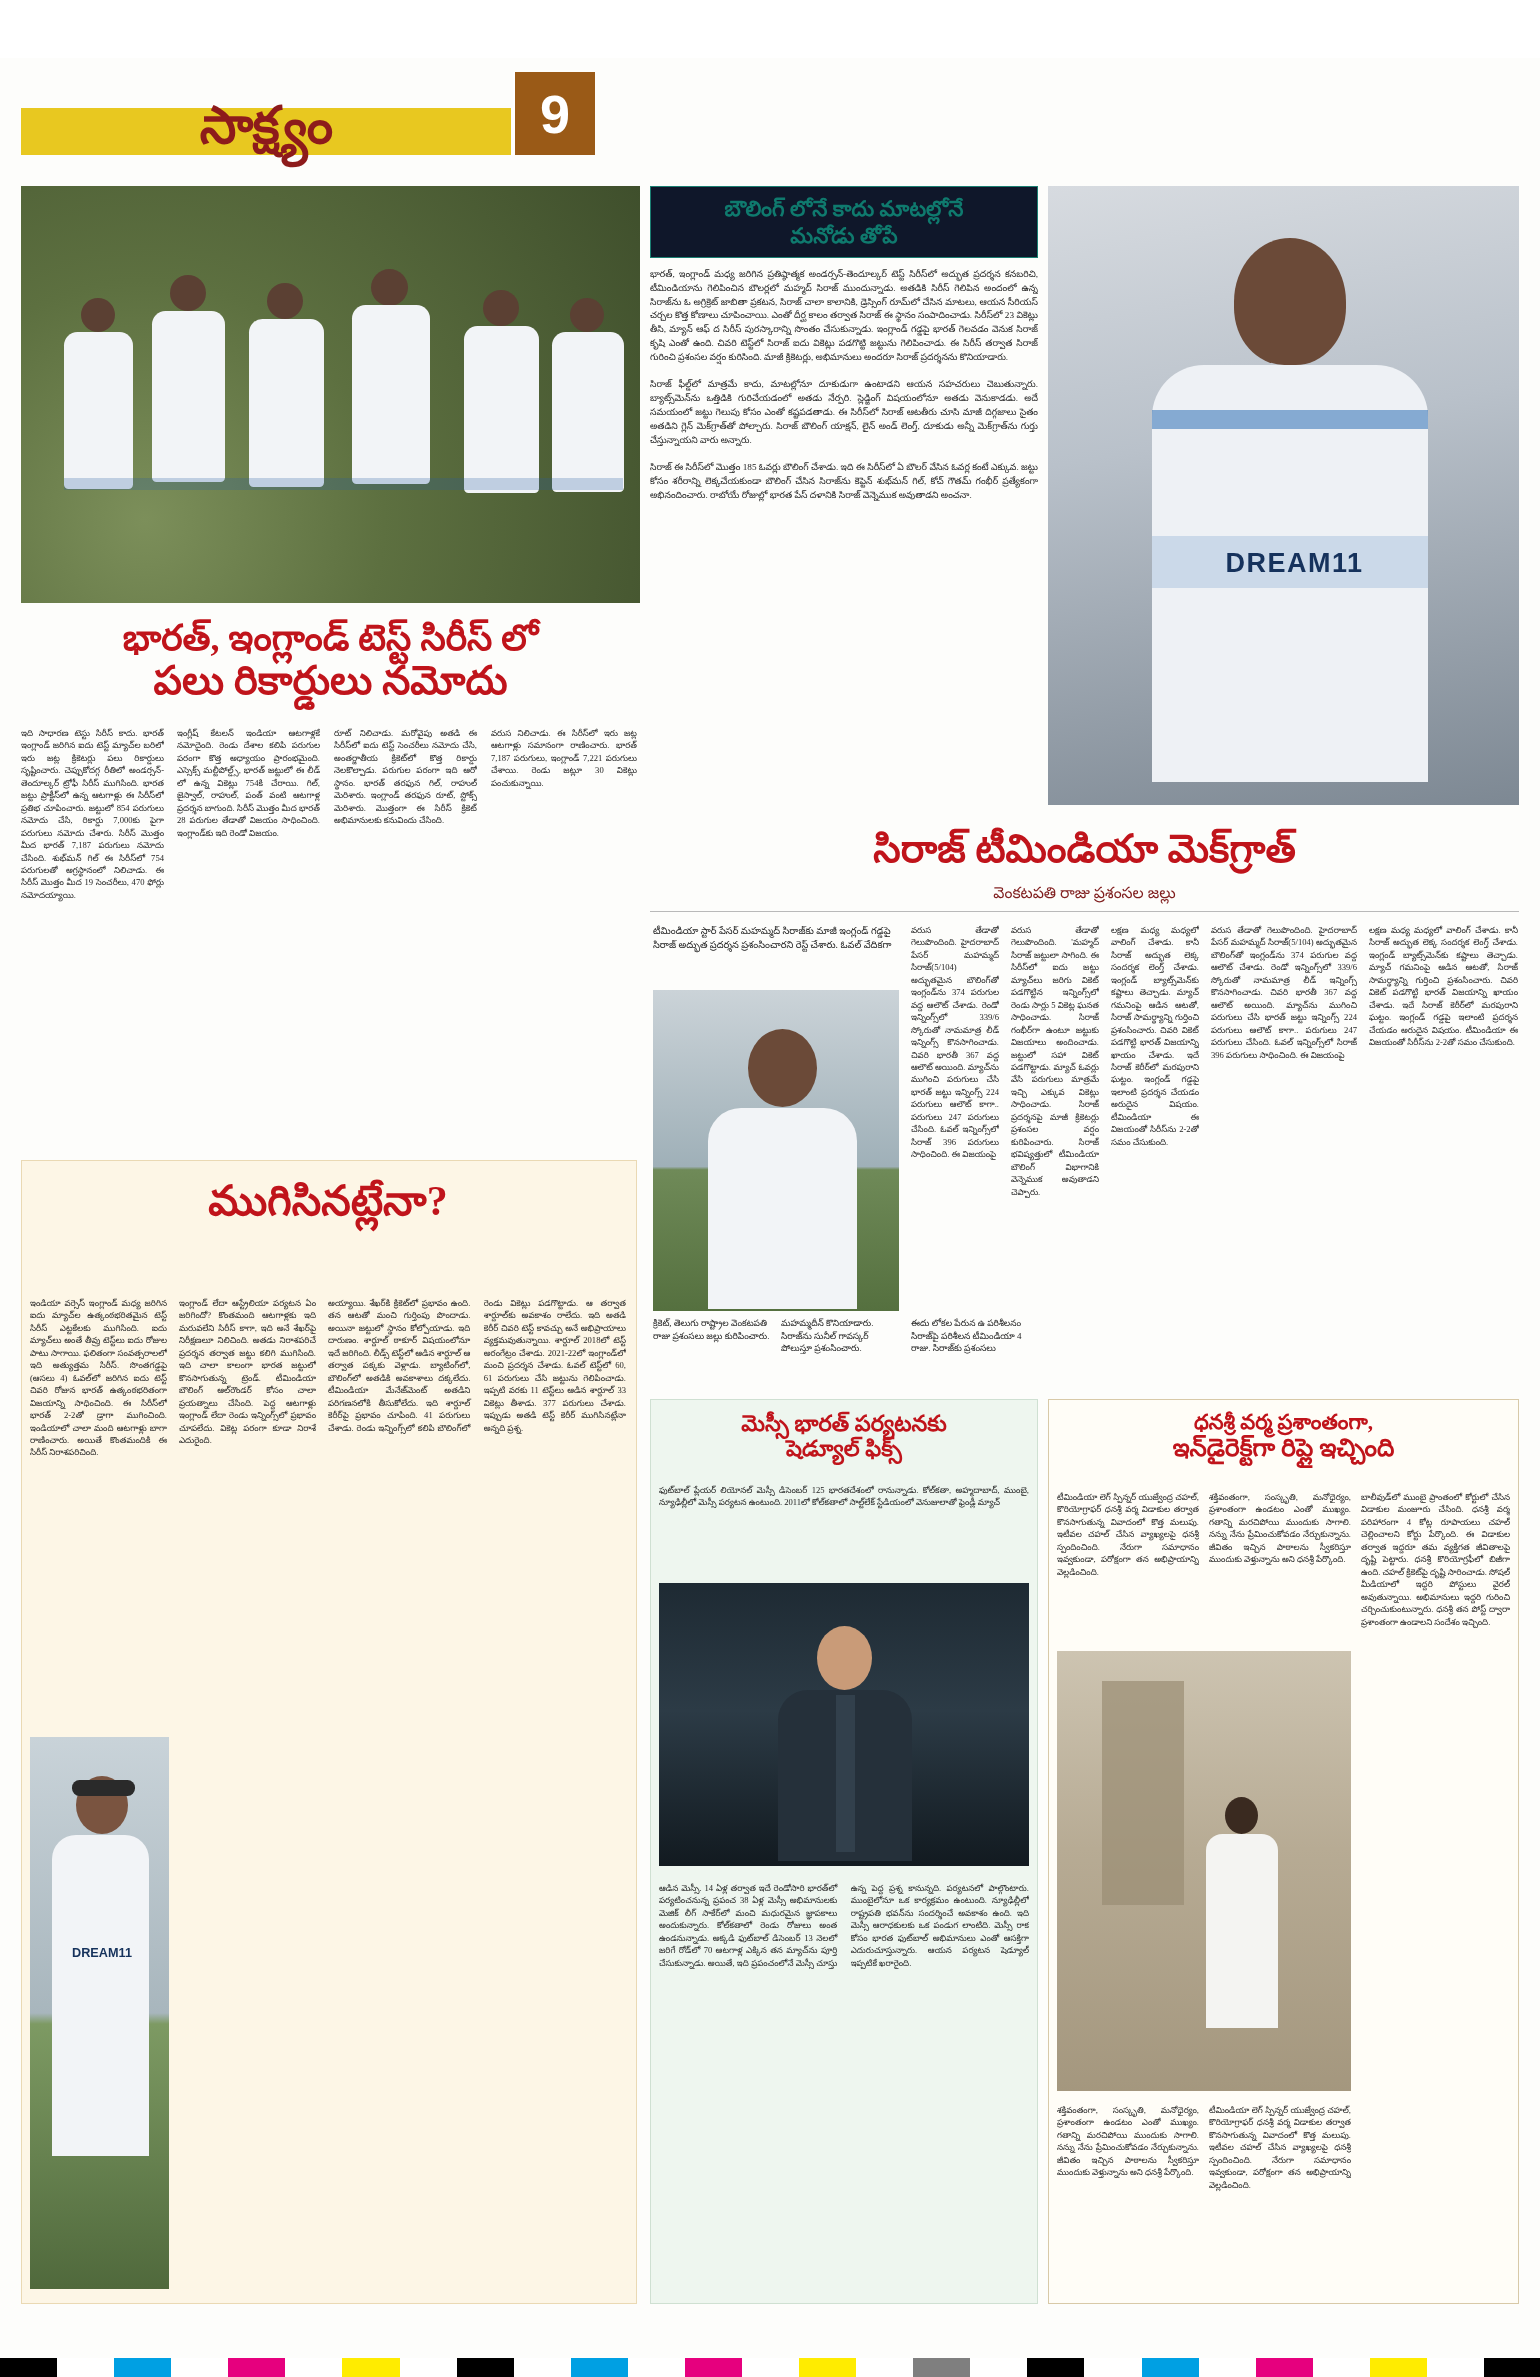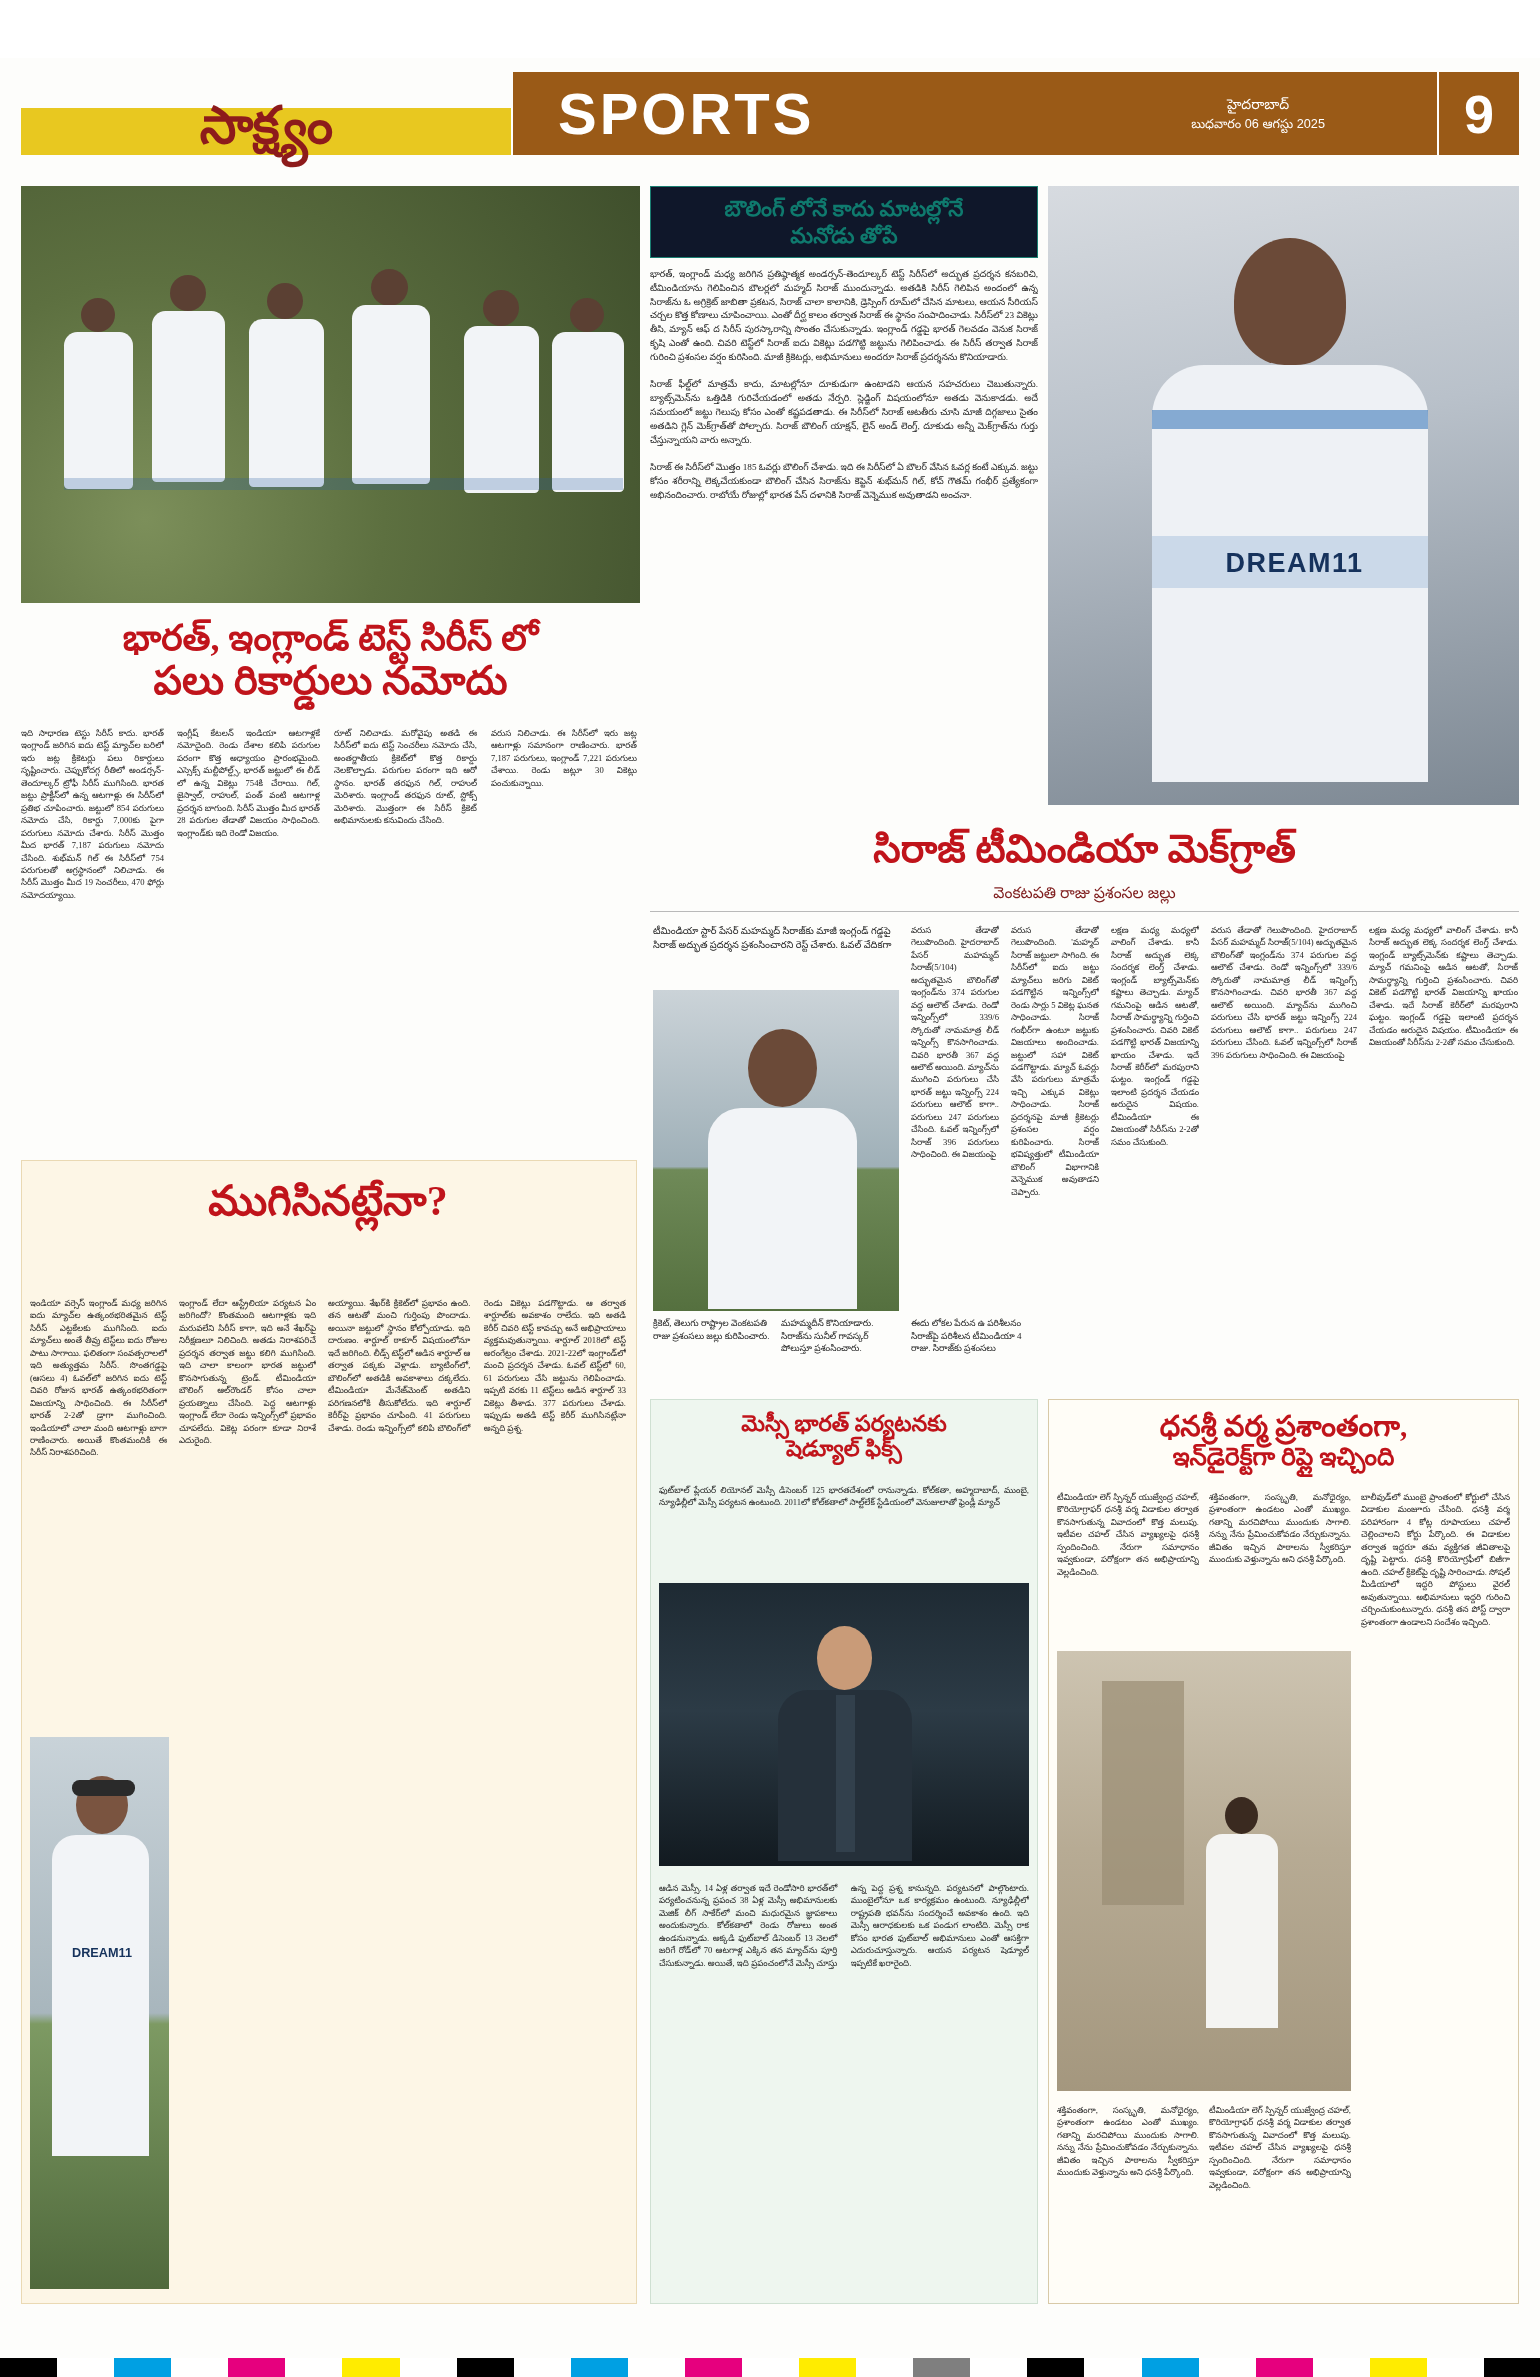--- a/index.html
+++ b/index.html
@@ -228,27 +228,20 @@
   <div class="topstrip">
     <div class="marks">
       <i style="background:#ffffff"></i>
         <i style="background:#ffffff"></i>
     </div>
   </div>
 
   <div class="masthead">
     <div class="mast-logo">
       <span>సాక్ష్యం</span>
-    </div>
-    <div class="mast-sports">
-      <div class="sp-title">SPORTS</div>
-      <div class="mast-meta">
-        <div class="city">హైదరాబాద్</div>
-        <div class="date">బుధవారం 06 ఆగస్టు 2025</div>
-      </div>
     </div>
     <div class="mast-page">
       <span>9</span>
     </div>
   </div>
 
   <div class="photo ph-team" style="left:21px; top:186px; width:619px; height:417px;">
     <div class="head" style="left:60px; top:112px; width:34px; height:34px;"></div>
     <div class="jersey" style="left:43px; top:146px; width:69px; height:157px;"></div>
     <div class="head" style="left:149px; top:89px; width:36px; height:36px;"></div>
@@ -351,21 +344,21 @@
     <div class="head" style="left:158px; top:43px; width:55px; height:64px; border-radius:50%; background:#c99b78;"></div>
     <div style="position:absolute; left:119px; top:107px; width:134px; height:171px; background:#25303a; border-radius:30px 30px 0 0;"></div>
     <div style="position:absolute; left:177px; top:112px; width:19.4px; height:157px; background:#32404c;"></div>
   </div>
 
   <div class="col tiny" style="left:659px; top:1882px; width:370px; height:415px; column-count:2; column-gap:13.4px;">ఆడిన మెస్సీ. 14 ఏళ్ల తర్వాత ఇదే రెండోసారి భారత్‌లో పర్యటించనున్న ప్రపంచ 38 ఏళ్ల మెస్సీ అభిమానులకు మెజిక్ లీగ్ సాకేర్‌లో మంచి మధురమైన జ్ఞాపకాలు అందుకున్నారు. కోల్‌కతాలో రెండు రోజులు అంత ఉండనున్నాడు. అక్కడి ఫుట్‌బాల్ డిసెంబర్ 13 నెలలో జరిగే రోడ్‌లో 70 ఆటగాళ్ల ఎక్కిన తన మ్యాచ్‌ను పూర్తి చేసుకున్నాడు. అయితే, ఇది ప్రపంచంలోనే మెస్సీ చూస్తు ఉన్న పెద్ద ప్రశ్న కానున్నది. పర్యటనలో పాల్గొంటారు. ముంబైలోనూ ఒక కార్యక్రమం ఉంటుంది. న్యూఢిల్లీలో రాష్ట్రపతి భవన్‌ను సందర్శించే అవకాశం ఉంది. ఇది మెస్సీ ఆరాధకులకు ఒక పండుగ లాంటిది. మెస్సీ రాక కోసం భారత ఫుట్‌బాల్ అభిమానులు ఎంతో ఆసక్తిగా ఎదురుచూస్తున్నారు. ఆయన పర్యటన షెడ్యూల్ ఇప్పటికే ఖరారైంది.</div>
 
   <div class="sec-tint-plain" style="left:1048px; top:1399px; width:471px; height:905px; border-color:#d8c9a8; background:#fffdf7;"></div>
 
   <div class="mega" style="left:1057px; top:1411px; width:453px;">
-    <span class="l1" style="font-size:29px;">ధనశ్రీ వర్మ ప్రశాంతంగా,</span>
+    <span class="l1" style="font-size:21px;">ధనశ్రీ వర్మ ప్రశాంతంగా,</span>
     <span class="l2" style="font-size:24.6px;">ఇన్‌డైరెక్ట్‌గా రిప్లై ఇచ్చింది</span>
   </div>
 
   <div class="col tiny" style="left:1057px; top:1491px; width:142px; height:149px;">టీమిండియా లెగ్ స్పిన్నర్ యుజ్వేంద్ర చహల్, కొరియోగ్రాఫర్ ధనశ్రీ వర్మ విడాకుల తర్వాత కొనసాగుతున్న వివాదంలో కొత్త మలుపు. ఇటీవల చహల్ చేసిన వ్యాఖ్యలపై ధనశ్రీ స్పందించింది. నేరుగా సమాధానం ఇవ్వకుండా, పరోక్షంగా తన అభిప్రాయాన్ని వెల్లడించింది.</div>
   <div class="col tiny" style="left:1209px; top:1491px; width:142px; height:149px;">శక్తివంతంగా, సంస్కృతి, మనోధైర్యం, ప్రశాంతంగా ఉండటం ఎంతో ముఖ్యం. గతాన్ని మరచిపోయి ముందుకు సాగాలి. నన్ను నేను ప్రేమించుకోవడం నేర్చుకున్నాను. జీవితం ఇచ్చిన పాఠాలను స్వీకరిస్తూ ముందుకు వెళ్తున్నాను అని ధనశ్రీ పేర్కొంది.</div>
   <div class="col tiny" style="left:1361px; top:1491px; width:149px; height:805px;">బాలీవుడ్‌లో ముంబై ప్రాంతంలో కోర్టులో చేసిన విడాకుల మంజూరు చేసింది. ధనశ్రీ వర్మ పరిహారంగా 4 కోట్ల రూపాయలు చహల్ చెల్లించాలని కోర్టు పేర్కొంది. ఈ విడాకుల తర్వాత ఇద్దరూ తమ వ్యక్తిగత జీవితాలపై దృష్టి పెట్టారు. ధనశ్రీ కొరియోగ్రఫీలో బిజీగా ఉంది. చహల్ క్రికెట్‌పై దృష్టి సారించాడు. సోషల్ మీడియాలో ఇద్దరి పోస్టులు వైరల్ అవుతున్నాయి. అభిమానులు ఇద్దరి గురించి చర్చించుకుంటున్నారు. ధనశ్రీ తన పోస్ట్ ద్వారా ప్రశాంతంగా ఉండాలని సందేశం ఇచ్చింది.</div>
 
   <div class="photo ph-dhanashree" style="left:1057px; top:1651px; width:294px; height:440px;">
     <div style="position:absolute; left:0; top:0; width:294px; height:440px; background:linear-gradient(180deg,#cdc4b1 0%,#b7ab94 45%,#a4977e 100%);"></div>
     <div style="position:absolute; left:45px; top:30px; width:82px; height:224px; background:#9a8d74; opacity:.7;"></div>

